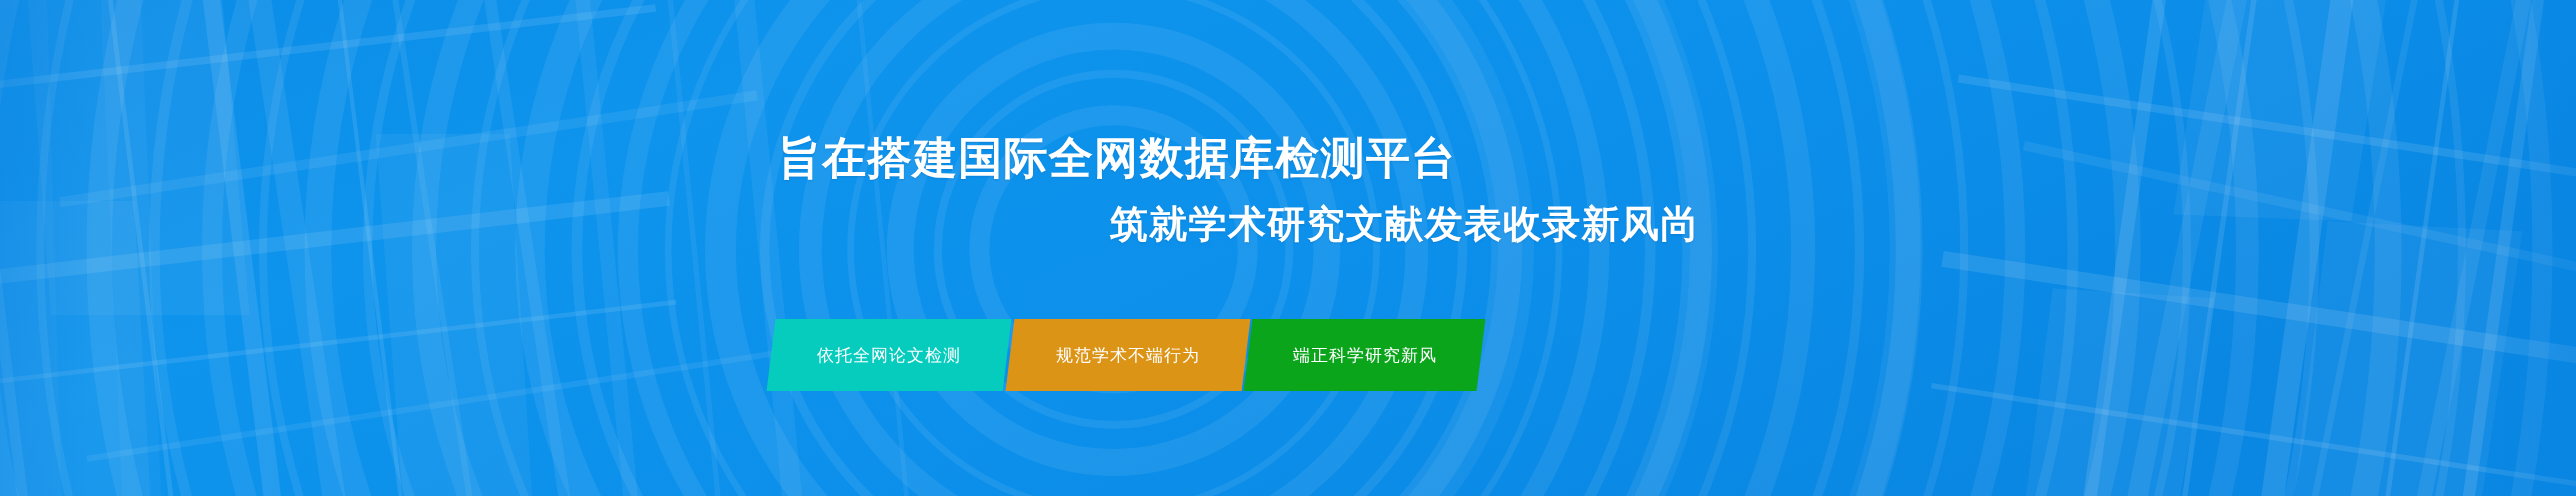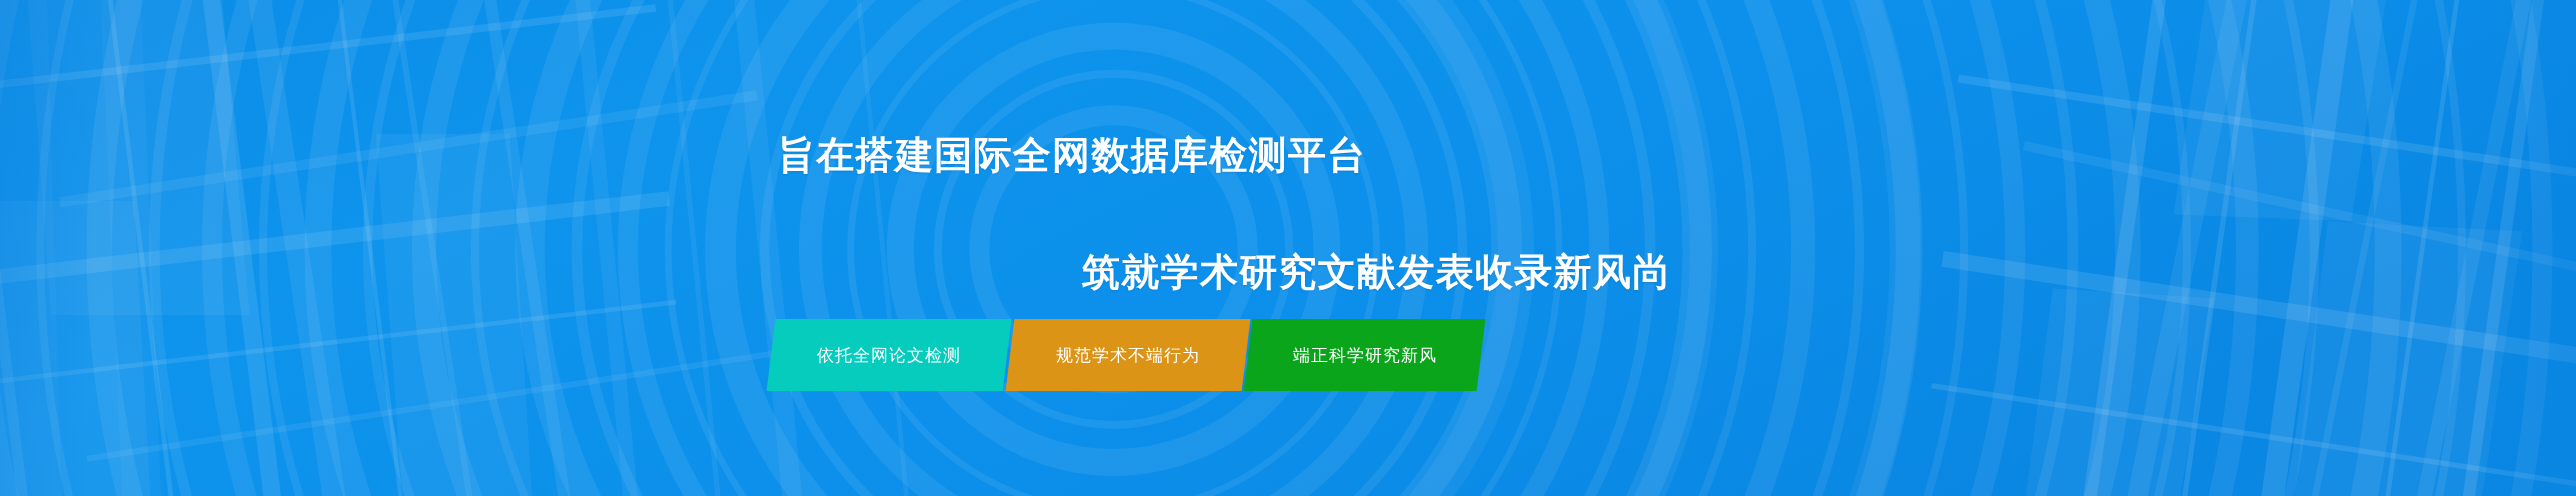--- a/index.html
+++ b/index.html
@@ -44,28 +44,27 @@
     font-weight: 700;
     letter-spacing: 1.3px;
     white-space: nowrap;
     text-shadow: 0 0.7px 2px rgba(0, 60, 120, 0.18);
     line-height: 1;
   }
 
   .headline-line1 {
     left: 777px;
     top: 136px;
-    font-size: 38px;
+    font-size: 44px;
   }
 
   .headline-line2 {
-    left: 1082px;
+    left: 1110px;
     top: 205px;
     font-size: 38px;
-    margin-top: 48px;
   }
 
   
   .badge-row {
     position: absolute;
     left: 771px;
     top: 319px;
     height: 72px;
     display: flex;
     align-items: stretch;

